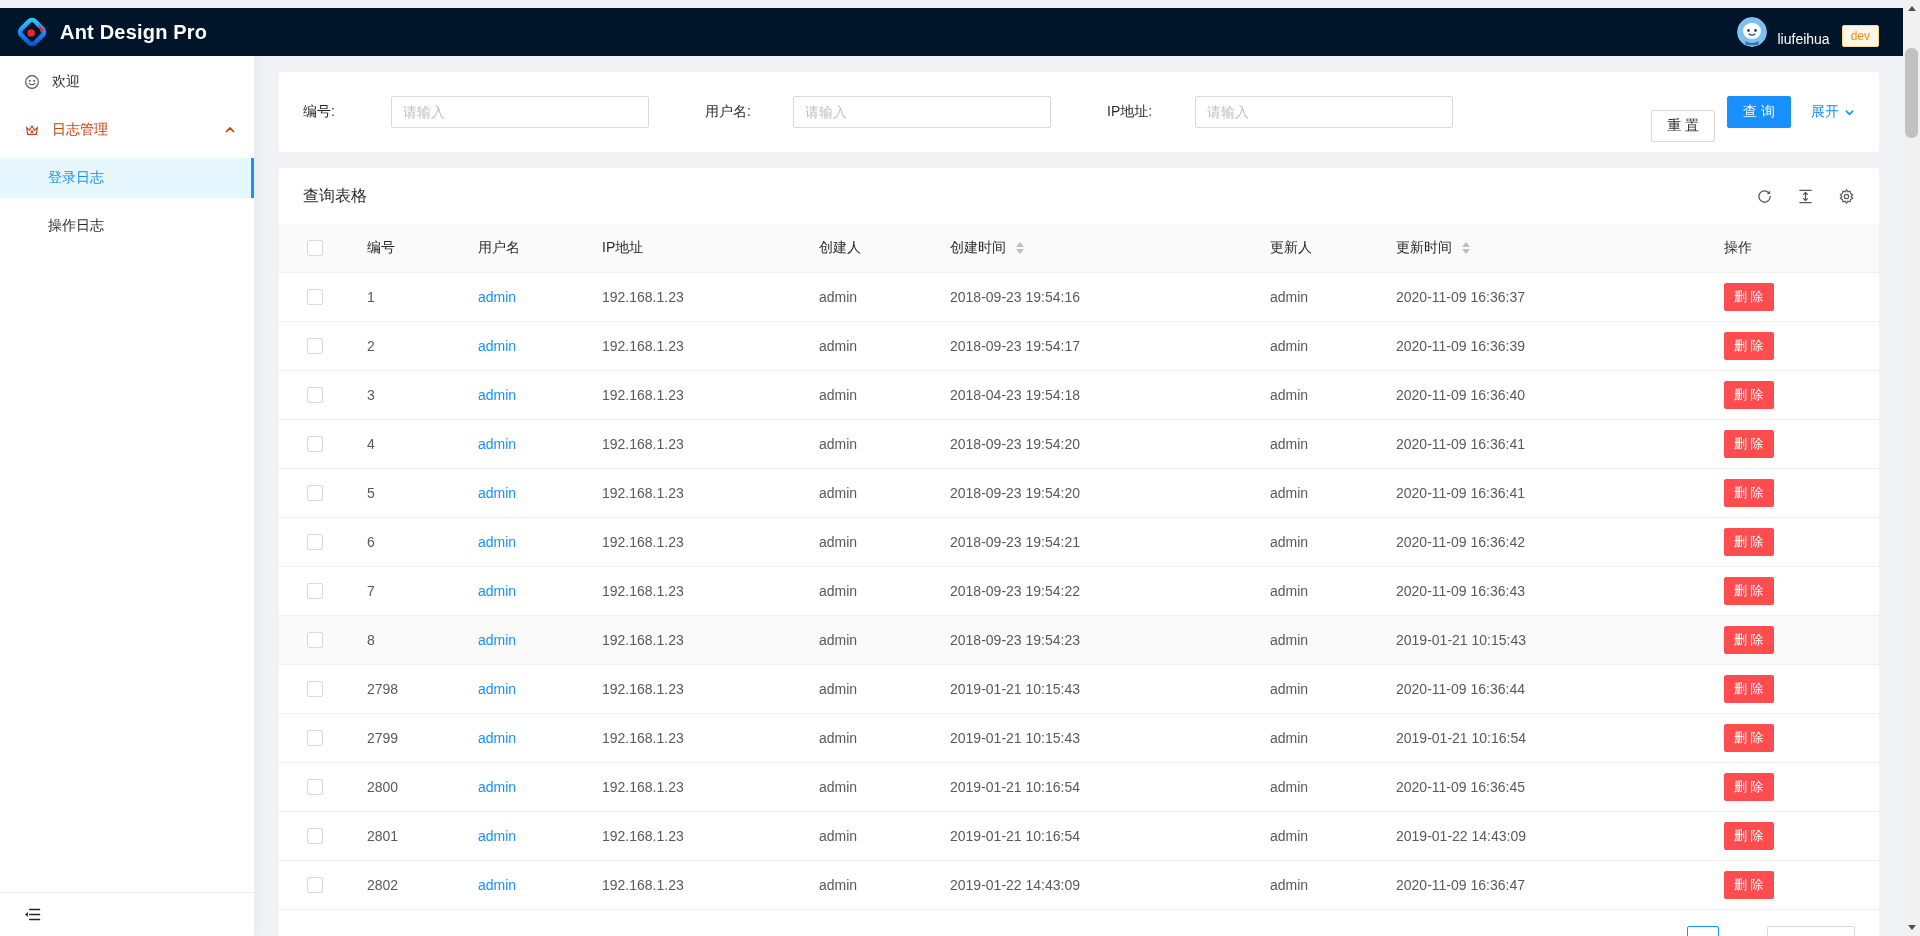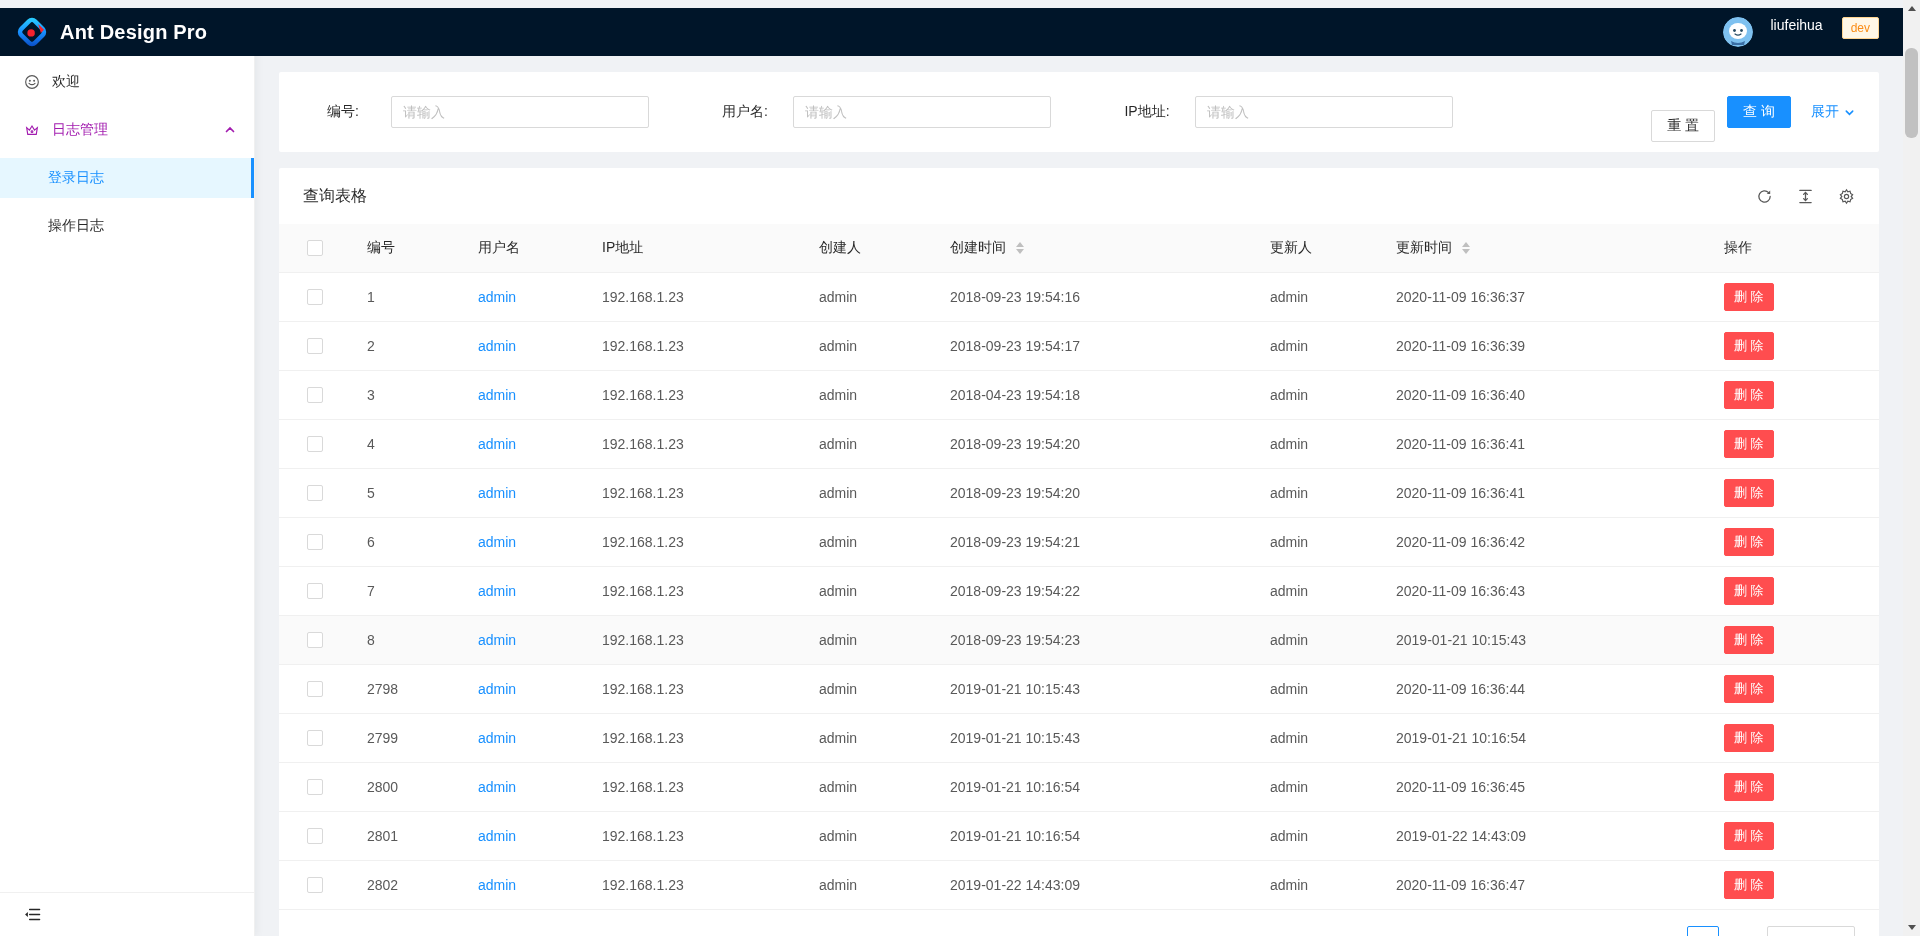--- a/index.html
+++ b/index.html
@@ -10,21 +10,21 @@
   }
   
   .header {
     position:fixed; top:8px; left:0; width:1903px; height:48px;
     background:#001529; display:flex; align-items:center;
     padding:0 24px 0 16px; z-index:30;
   }
   .logo-wrap { display:flex; align-items:center; cursor:pointer; }
   .logo-wrap svg { width:32px; height:32px; }
   .app-title { color:#fff; font-size:20px; font-weight:700; margin-left:12px; letter-spacing:.2px; }
-  .header-right { margin-left:auto; display:flex; align-items:flex-start;gap:7px; }
+  .header-right { margin-left:auto; display:flex; align-items:flex-end; }
   .avatar { width:30px; height:30px; border-radius:50%; overflow:hidden; flex:0 0 auto; }
   .username { color:#fff; font-size:14px; margin-left:10px; }
   .env-tag {
     margin-left:12px; font-size:12px; line-height:20px; padding:0 8px;
     color:#fa8c16; background:#fff7e6; border:1px solid #ffd591; border-radius:2px;
   }
   
   .scrollbar {
     position:fixed; top:0; right:0; width:17px; height:936px;
     background:#f1f1f1; z-index:40;
@@ -42,41 +42,41 @@
     display:flex; flex-direction:column;
   }
   .menu { padding-top:6px; flex:1 1 auto; }
   .menu-item, .submenu-item {
     height:40px; margin:8px 0; display:flex; align-items:center;
     padding:0 18px 0 24px; cursor:pointer; color:rgba(0,0,0,.85);
     position:relative; font-size:14px;
   }
   .submenu-item { padding-left:48px; }
   .menu-item .mi-icon { width:16px; height:16px; margin-right:12px; color:#595959; display:inline-flex; }
-  .menu-item.active-parent, .menu-item.active-parent .mi-icon { color:#a21caf; }
+  .menu-item.active-parent, .menu-item.active-parent .mi-icon { color:#c2410c; }
   .submenu-item.selected {
     background:#e6f7ff; color:#1890ff;
   }
   .submenu-item.selected::after {
     content:""; position:absolute; right:0; top:0; bottom:0; width:3px; background:#1890ff;
   }
   .menu-arrow { margin-left:auto; display:inline-flex; color:inherit; }
   .sidebar-footer {
     border-top:1px solid #f0f0f0; height:44px; display:flex; align-items:center;
     padding-left:24px; color:#262626;
   }
   .sidebar-footer svg { width:17px; height:17px; cursor:pointer; }
   
   .main { position:absolute; left:255px; top:48px; width:1648px; padding:24px 24px 0 24px; }
   .search-card {
     background:#fff; border-radius:2px; height:80px;
     display:flex; align-items:center; padding:0 24px;
   }
   .form-item { display:flex; align-items:center; width:402px; }
-  .form-item label { flex:0 0 88px; text-align:center; padding-right:8px; color:rgba(0,0,0,.85); }
+  .form-item label { flex:0 0 88px; text-align:left; padding-right:8px; color:rgba(0,0,0,.85); }
   .form-item input {
     width:258px; height:32px; border:1px solid #d9d9d9; border-radius:2px;
     padding:0 11px; font-size:14px; color:rgba(0,0,0,.85); outline:none;
     font-family:inherit;
   }
   .form-item input::placeholder { color:#bfbfbf; }
   .search-actions { margin-left:auto; display:flex; align-items:center; }
   .btn {
     height:32px; padding:0 15px; border-radius:2px; font-size:14px; cursor:pointer;
     font-family:inherit; display:inline-flex; align-items:center; justify-content:center;

